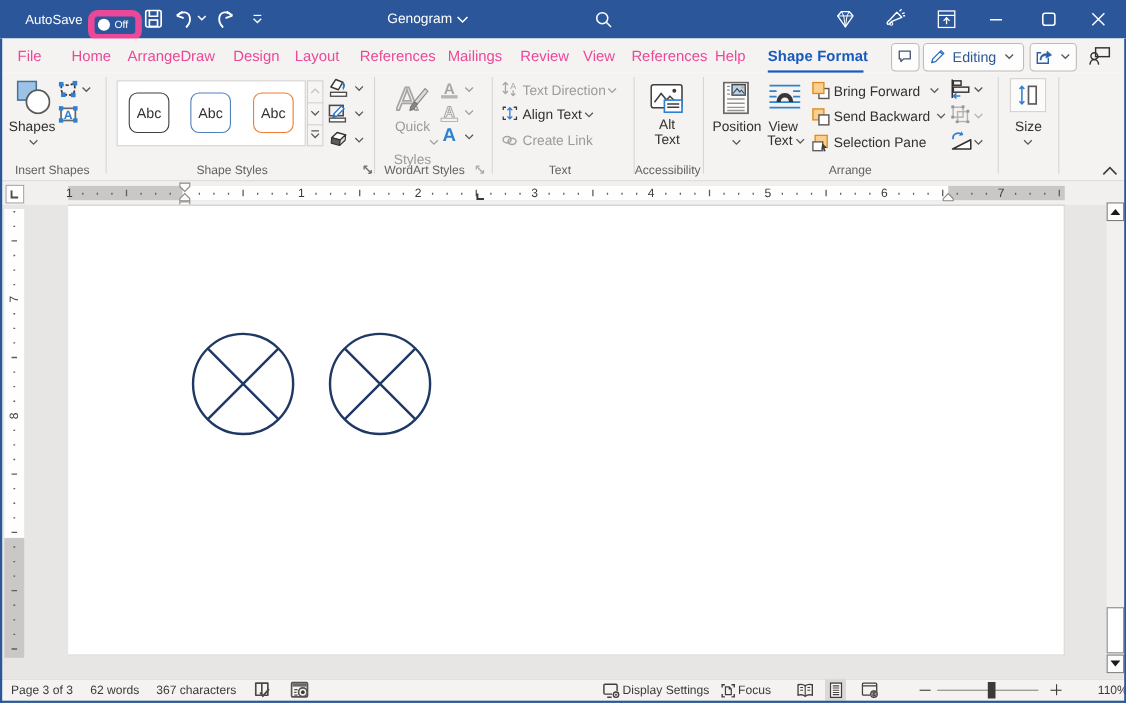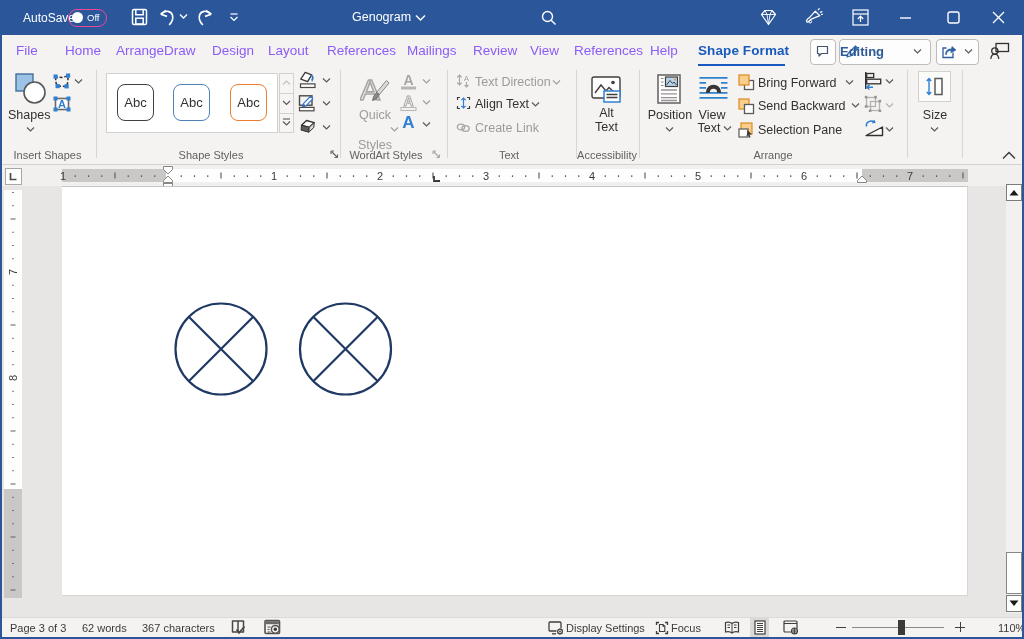--- a/index.html
+++ b/index.html
@@ -1,32 +1,32 @@
 <!DOCTYPE html>
 <html><head>
 <meta charset="utf-8">
 <style>
 html,body{margin:0;padding:0}
 body{width:1024px;height:639px;position:relative;font-family:"Liberation Sans",sans-serif;overflow:hidden;background:#fff}
 .abs{position:absolute}
 .tt{color:#fff;font-size:13px}
 svg{display:block}
-.tab{color:#8b5cf6;font-size:13.5px}
+.tab{color:#ec4899;font-size:13.5px}
 .glbl{position:absolute;font-size:11px;color:#63615e;text-align:center;top:149px}
 .rtxt{font-size:12.5px;color:#33312e}
 .gtxt{font-size:12.5px;color:#9d9b99}
 .chev{stroke:#5b5955;stroke-width:1.2;fill:none}
 </style>
 </head>
 <body>
 
 <div class="abs" style="left:0;top:0;width:1024px;height:35px;background:#2b579a"></div>
 <div class="abs tt" style="left:23px;top:11px;font-size:12px">AutoSave</div>
 
-<div class="abs" style="left:68px;top:8.5px;width:37px;height:16px;border:1px solid #ec4899;border-radius:9px">
+<div class="abs" style="left:80px;top:8.5px;width:37px;height:16px;border:6px solid #ec4899;border-radius:9px">
   <div class="abs" style="left:2.5px;top:2.5px;width:11px;height:11px;border-radius:50%;background:#fff"></div>
   <div class="abs" style="left:18px;top:2.5px;color:#fff;font-size:9.5px">Off</div>
 </div>
 
 <svg class="abs" style="left:131px;top:8px" width="17" height="18" viewBox="0 0 17 18">
  <rect x="1.5" y="1.5" width="14" height="15" rx="1.5" fill="none" stroke="#fff" stroke-width="1.5"></rect>
  <path d="M4.8 2 V6.8 H12.2 V2" fill="none" stroke="#fff" stroke-width="1.5"></path>
  <rect x="4.8" y="10.2" width="7.4" height="5.8" fill="none" stroke="#fff" stroke-width="1.5"></rect>
 </svg>
 
@@ -102,21 +102,21 @@
 <div class="abs" style="left:698px;top:64px;width:87px;height:3px;background:#185abd"></div>
 
 <div class="abs" style="left:810px;top:39px;width:24px;height:24px;border:1px solid #bebcba;border-radius:4px;background:#fdfdfd"></div>
 <svg class="abs" style="left:816px;top:45px" width="13" height="12" viewBox="0 0 13 12">
     <path d="M1.5 1.5 H11.5 V8.5 H5.5 L3 11 V8.5 H1.5 Z" fill="none" stroke="#44546c" stroke-width="1.2" stroke-linejoin="round"></path>
   </svg>
 <div class="abs" style="left:839px;top:39px;width:90px;height:24px;border:1px solid #bebcba;border-radius:4px;background:#fdfdfd"></div>
 <svg class="abs" style="left:845px;top:44px" width="15" height="15" viewBox="0 0 15 15">
     <path d="M2 13 L3 9.5 L10.5 2 L13 4.5 L5.5 12 Z M9.5 3 L12 5.5" fill="none" stroke="#2a6cb5" stroke-width="1.2" stroke-linejoin="round"></path>
   </svg>
-<div class="abs" style="left:840px;top:44px;font-size:13px;color:#2d5994;font-weight:bold">Editing</div>
+<div class="abs" style="left:866px;top:44px;font-size:13px;color:#2d5994;font-weight:normal">Editing</div>
 <svg class="abs" style="left:913px;top:48px" width="9" height="7" viewBox="0 0 9 7">
     <path class="chev" d="M1 1.5 L4.5 5 L8 1.5"></path>
   </svg>
 <div class="abs" style="left:936px;top:39px;width:41px;height:24px;border:1px solid #bebcba;border-radius:4px;background:#fdfdfd"></div>
 <svg class="abs" style="left:941px;top:43px" width="16" height="16" viewBox="0 0 16 16">
  <path d="M5.5 5 H2 V14.5 H12 V9.5" fill="none" stroke="#2b5fa3" stroke-width="1.3"></path>
  <path d="M4.5 11.5 C4.5 7 8 5.5 10.5 6 L11 3.5 L15 7 L9.8 9.8 L10.2 7.5 C8 7.2 5.5 8.5 5.5 11.5 Z" fill="#2b5fa3" stroke="#2b5fa3" stroke-width="0.6" stroke-linejoin="round"></path>
 </svg>
 <svg class="abs" style="left:964px;top:48px" width="9" height="7" viewBox="0 0 9 7">
     <path class="chev" d="M1 1.5 L4.5 5 L8 1.5"></path>

